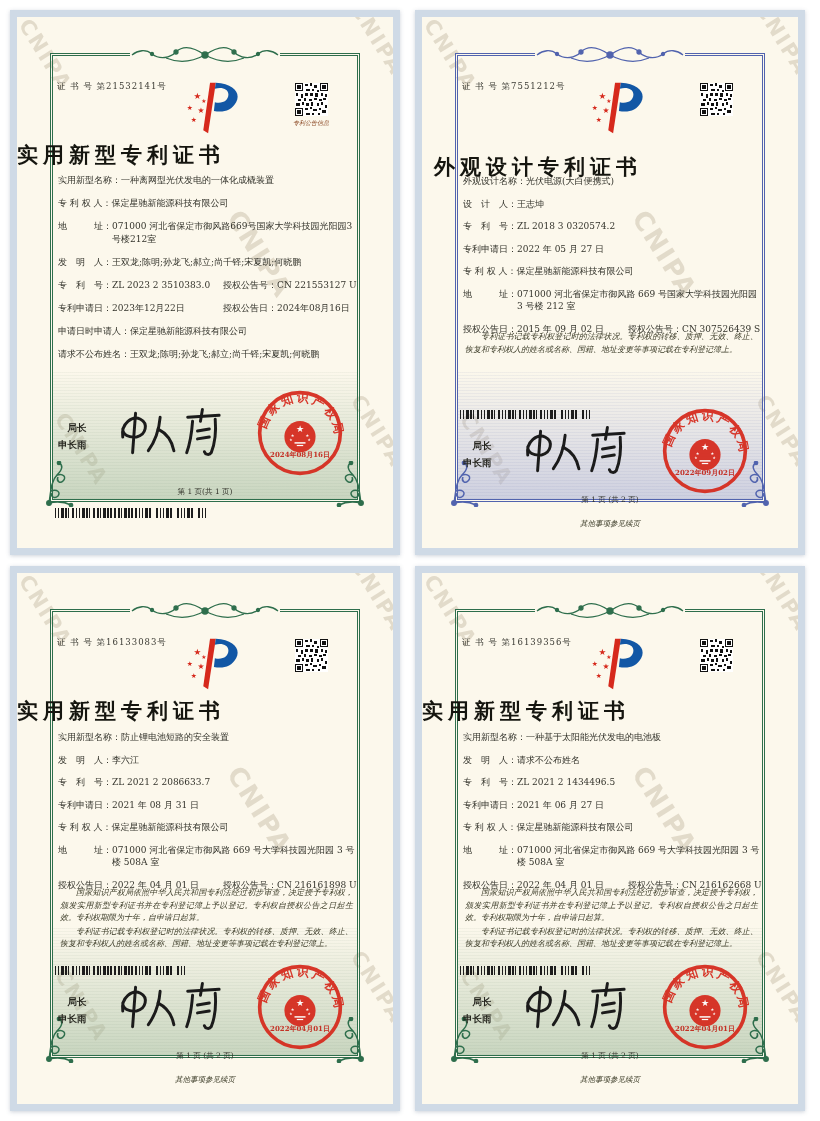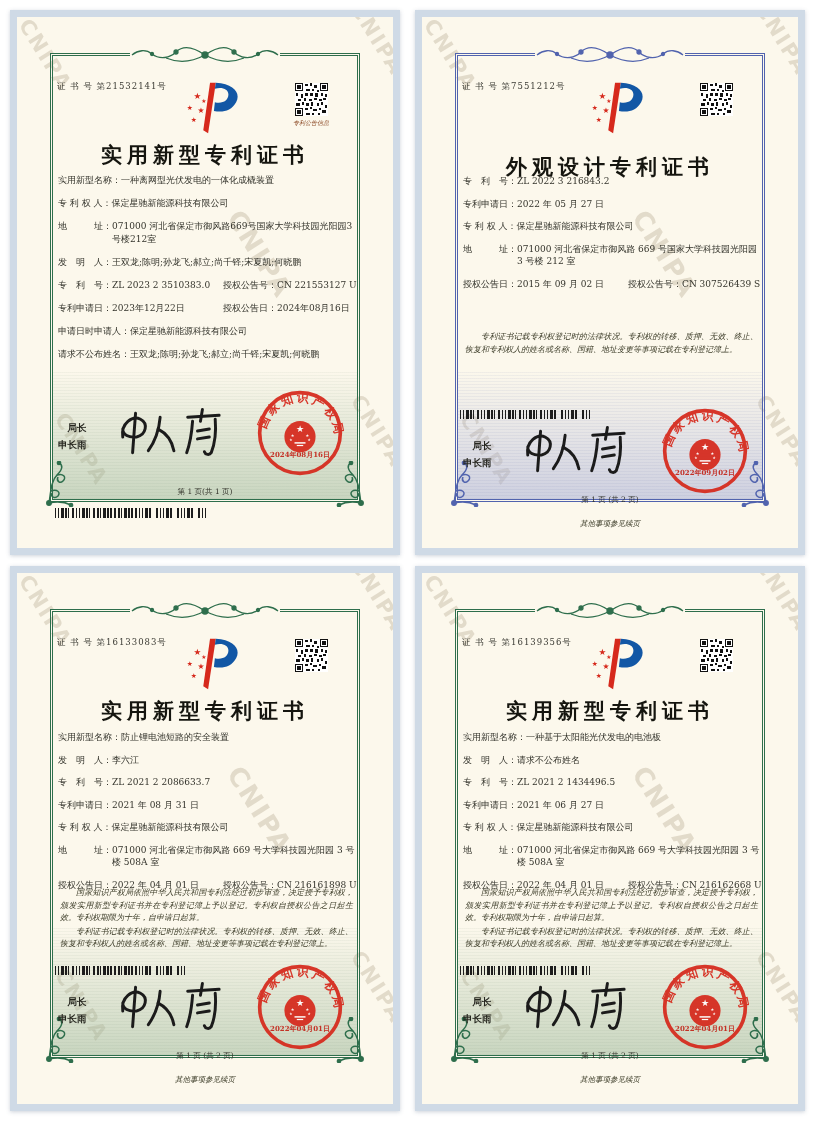--- a/index.html
+++ b/index.html
@@ -34,21 +34,21 @@
   .cnr{position:absolute;bottom:-8px;width:46px;height:46px;color:var(--fc);}
   .cnr.l{left:-8px}.cnr.r{right:-8px;transform:scaleX(-1);}
   .orn svg,.cnr svg,.logo svg,.qr svg,.sealwrap svg,.sig svg{display:block;width:100%;height:100%;}
 
   
   .certno{position:absolute;left:40px;top:64px;font-size:8.5px;letter-spacing:1px;color:#3a3a33;}
   .logo{position:absolute;left:165px;top:62px;width:58px;height:58px;}
   .qr{position:absolute;left:278px;top:66px;width:33px;height:33px;}
   .qrcap{position:absolute;left:262px;top:102px;width:64px;text-align:center;
          font-size:6px;color:#8d4a26;font-style:italic;}
-  .title{position:absolute;top:124px;left:0;right:0;text-align:center;
+  .title{position:absolute;top:124px;left:0;right:0;text-align:left;
          font-size:21px;font-weight:bold;color:#15150f;letter-spacing:5px;}
 
   
   .fields{position:absolute;left:41px;width:300px;font-size:9px;color:#33332b;}
   .la .fields{top:157px}.lb .fields{top:158px}
   .row{display:flex;line-height:12.5px;margin-bottom:10px;}
   .la .row{margin-bottom:10.5px}
   .lbl{white-space:pre;flex:0 0 auto;}
   .val{flex:1 1 auto;}
   .row.duo .pair{display:flex;}
@@ -398,22 +398,30 @@
       <rect x="24" y="24" width="3" height="2"></rect>
             <rect x="10" y="26" width="3" height="2"></rect>
             <rect x="15" y="26" width="2" height="2"></rect>
       <rect x="20" y="26" width="2" height="2"></rect>
     </g>
   </svg>
 </div>
     <h1 class="title" style="margin:12px">外观设计专利证书</h1>
     <div class="fields">
       <div class="row">
+        <span class="lbl">外观设计名称：</span>
+        <span class="val">光伏电源(大白便携式)</span>
+      </div>
+      <div class="row">
+        <span class="lbl">设　计　人：</span>
+        <span class="val">王志坤</span>
+      </div>
+      <div class="row">
         <span class="lbl">专　利　号：</span>
-        <span class="val">ZL 2022 3 216843.2</span>
+        <span class="val">ZL 2018 3 0320574.2</span>
       </div>
       <div class="row">
         <span class="lbl">专利申请日：</span>
         <span class="val">2022 年 05 月 27 日</span>
       </div>
       <div class="row">
         <span class="lbl">专 利 权 人：</span>
         <span class="val">保定星驰新能源科技有限公司</span>
       </div>
       <div class="row">

